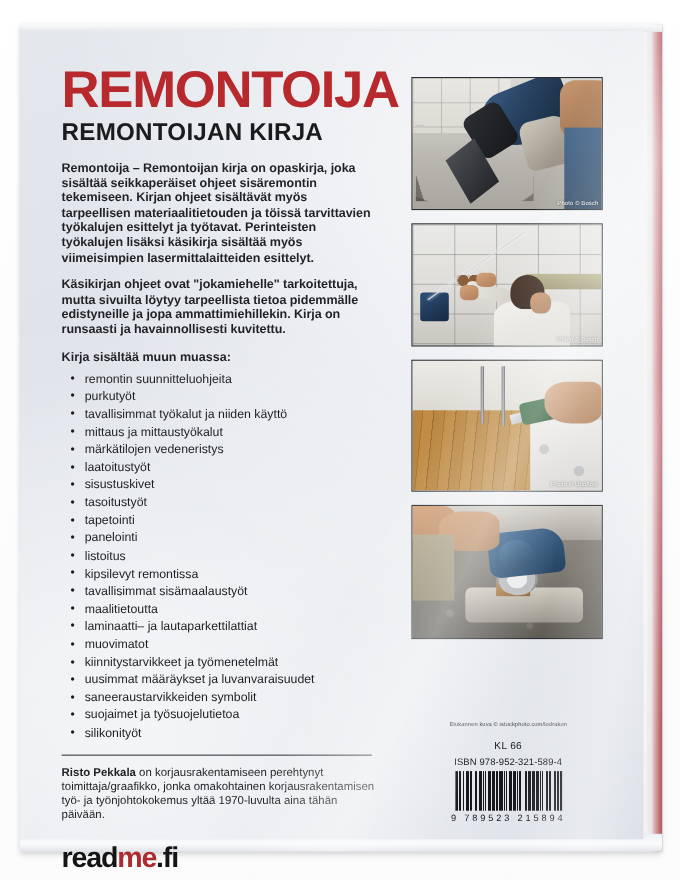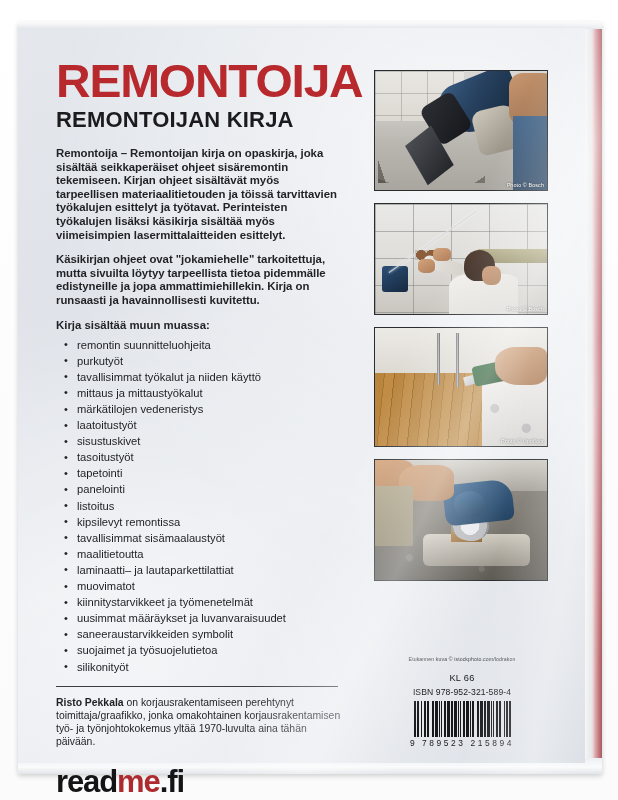--- a/index.html
+++ b/index.html
@@ -112,21 +112,21 @@
     background:#3a3d42;
   }
   .bio{
     font-size:10.4px;line-height:13.2px;color:#1d1f22;margin:0;
   }
   .bio b{font-weight:bold;}
 
   .logo{
     margin-top:18px;
     font-weight:bold;
-    font-size:31px;
+    font-size:26px;
     letter-spacing:-1.1px;
     color:#141416;
     line-height:1;
   }
   .logo .red{color:#ad2b2f;}
 
   
   .photos{position:absolute;left:356px;top:42px;width:176px;}
   .photo{
     position:relative;

